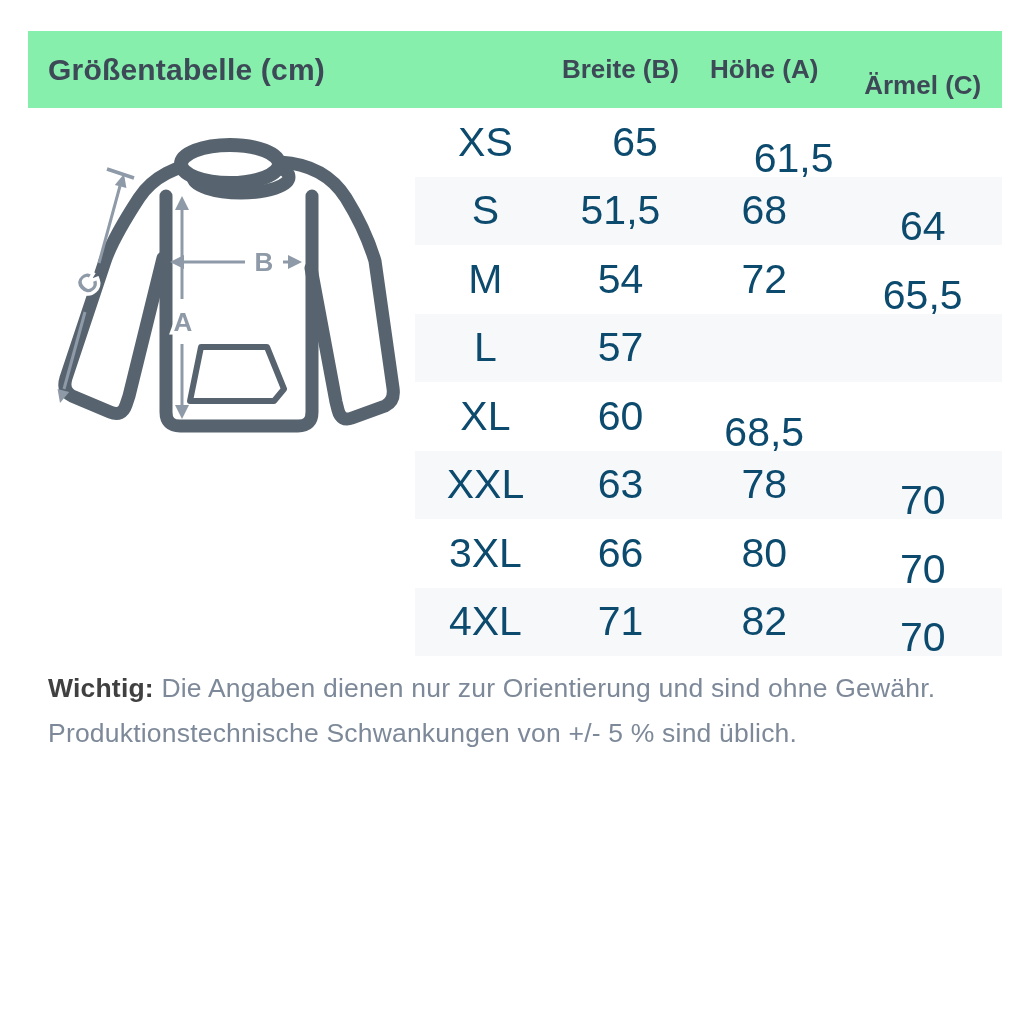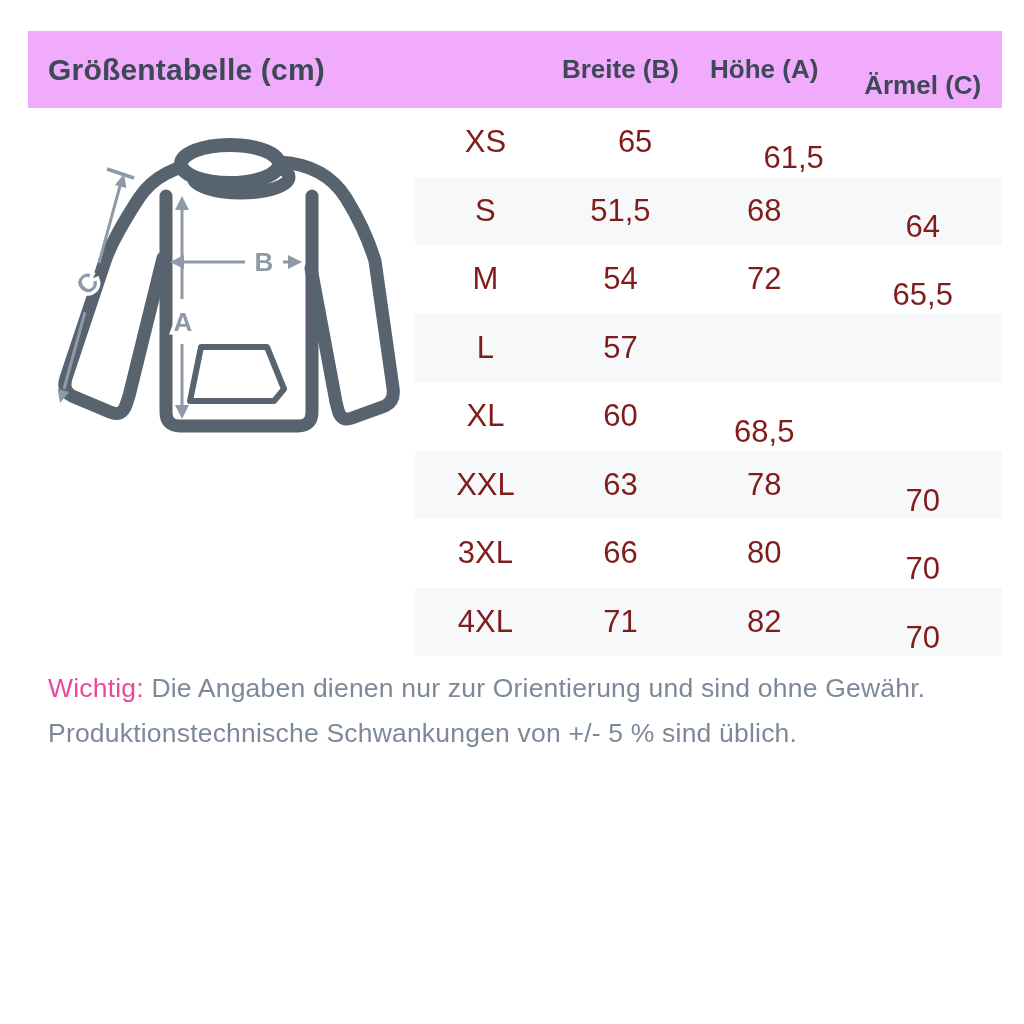--- a/index.html
+++ b/index.html
@@ -9,21 +9,21 @@
     font-family:"Liberation Sans", sans-serif;
     position:relative;
     overflow:hidden;
   }
   .panel { position:absolute; inset:0; }
 
   
   .band {
     position:absolute; left:28px; top:31px;
     width:974px; height:77px;
-    background:#f0abfc;
+    background:#86efac;
   }
   .band .title {
     position:absolute; left:20px; top:0; height:100%;
     display:flex; align-items:center;
     font-size:30px; font-weight:bold; color:#3e4957;
     letter-spacing:0.2px; white-space:nowrap;
   }
   .head-cells {
     position:absolute; left:387px; top:0;
     width:587px; height:100%;
@@ -33,34 +33,34 @@
   .w1 { width:24%; } .w2 { width:22%; } .w3 { width:27%; } .w4 { width:27%;margin-top:32px; }
 
   
   .rows {
     position:absolute; left:415px; top:108px; width:587px;
   }
   .trow { height:68.5px; display:flex; align-items:center; }
   .trow:nth-child(even) { background:#f6f8fa; }
   .trow span {
     display:block; text-align:center;
-    font-size:31px; color:#7f1d1d; white-space:nowrap;
+    font-size:41px; color:#0c4a6e; white-space:nowrap;
   }
 
   
   .figure { position:absolute; left:36px; top:112px; width:380px; height:350px; }
   .figure svg { display:block; }
 
   
   .note {
     position:absolute; left:48px; top:666px; width:930px;
     font-size:26.5px; line-height:45px;
     color:#7d8999; letter-spacing:0.2px;
   }
-  .note b { color:#ec4899; font-weight:normal;text-align:center; }
+  .note b { color:#404040; font-weight:bold;text-align:center; }
 </style>
 </head>
 <body>
 
 <div class="panel">
 
   <div class="band">
     <div class="title">Größentabelle (cm)</div>
     <div class="head-cells">
       <div class="hc w1"></div>

